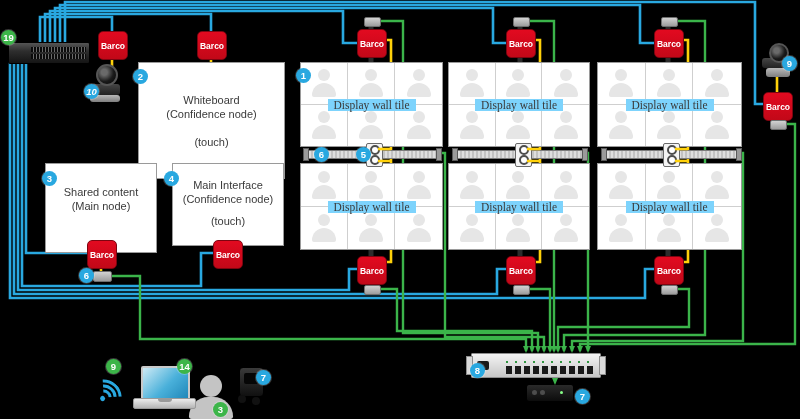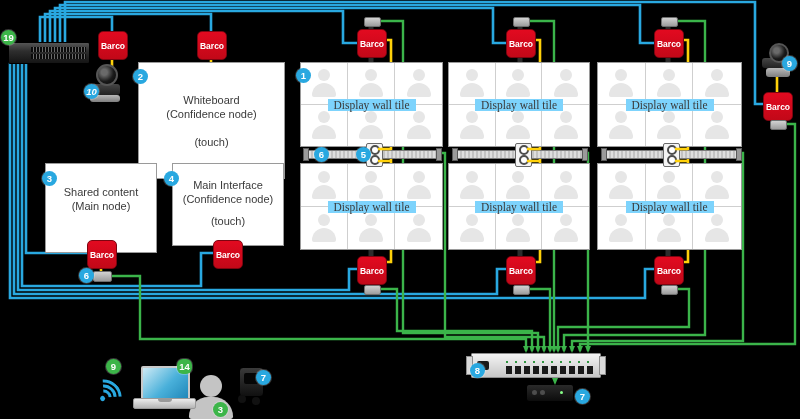--- a/index.html
+++ b/index.html
@@ -443,16 +443,16 @@
   <div class="badge bblue" style="left:356px;top:147px;">5</div>
   <div class="badge bblue" style="left:314px;top:147px;">6</div>
   <div class="badge bblue" style="left:256px;top:370px;">7</div>
   <div class="badge bblue" style="left:575px;top:389px;">7</div>
   <div class="badge bblue" style="left:470px;top:363px;">8</div>
   <div class="badge bblue" style="left:782px;top:56px;">9</div>
   <div class="badge bblue" style="left:84px;top:84px;font-style:italic;">10</div>
   <div class="badge bblue" style="left:79px;top:268px;">6</div>
   <div class="badge bgreen" style="left:1px;top:30px;">19</div>
   <div class="badge bgreen" style="left:106px;top:359px;">9</div>
-  <div class="badge bgreen" style="left:177px;top:359px;border-radius:6px;">14</div>
+  <div class="badge bgreen" style="left:177px;top:359px;">14</div>
   <div class="badge bgreen" style="left:213px;top:402px;">3</div>
 
 </div>
 
 </body></html>

